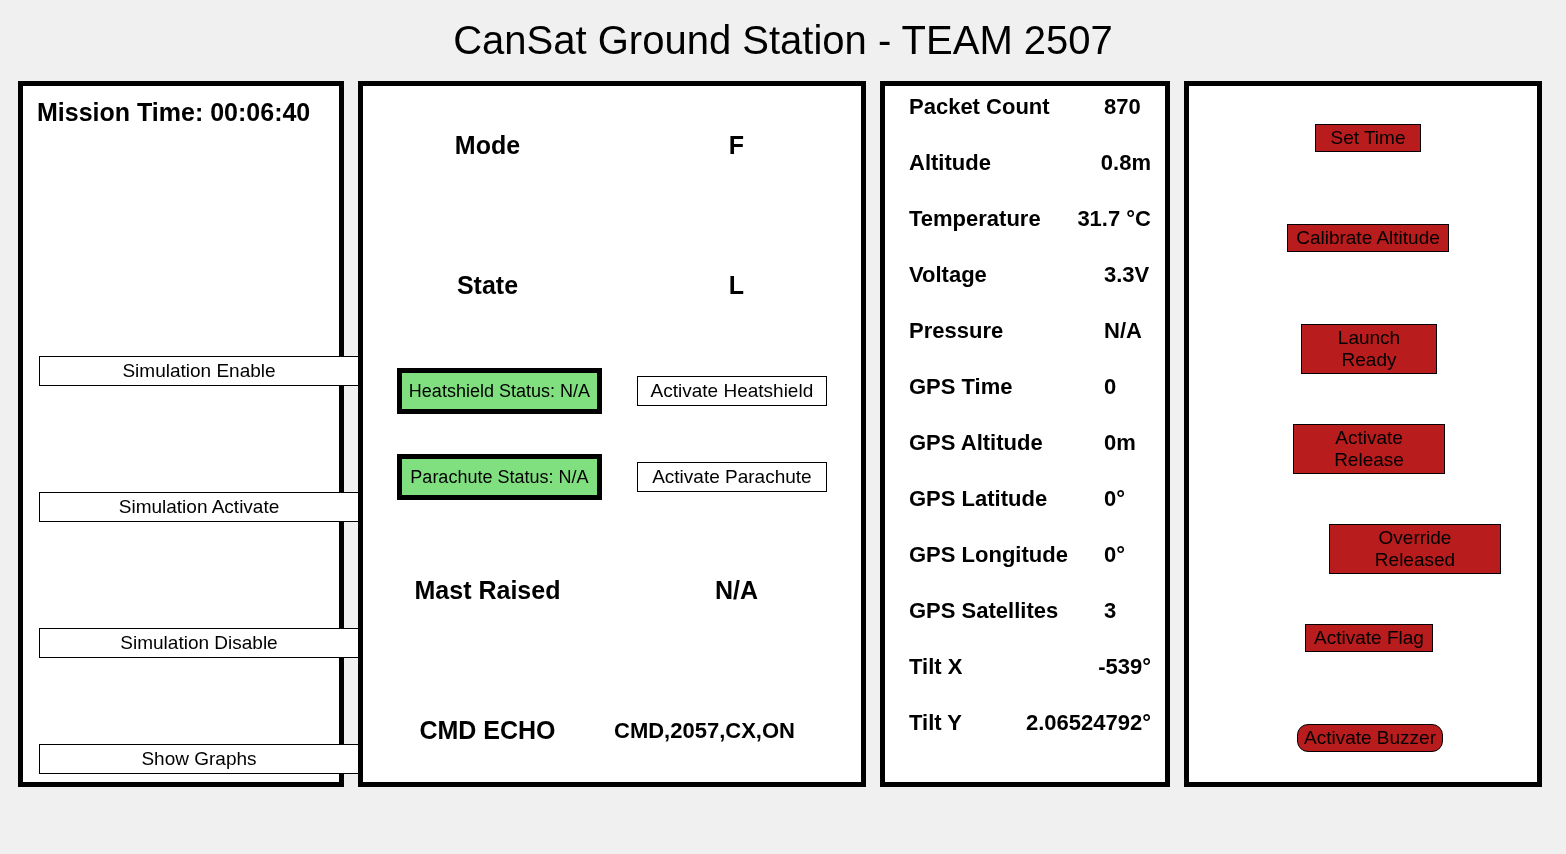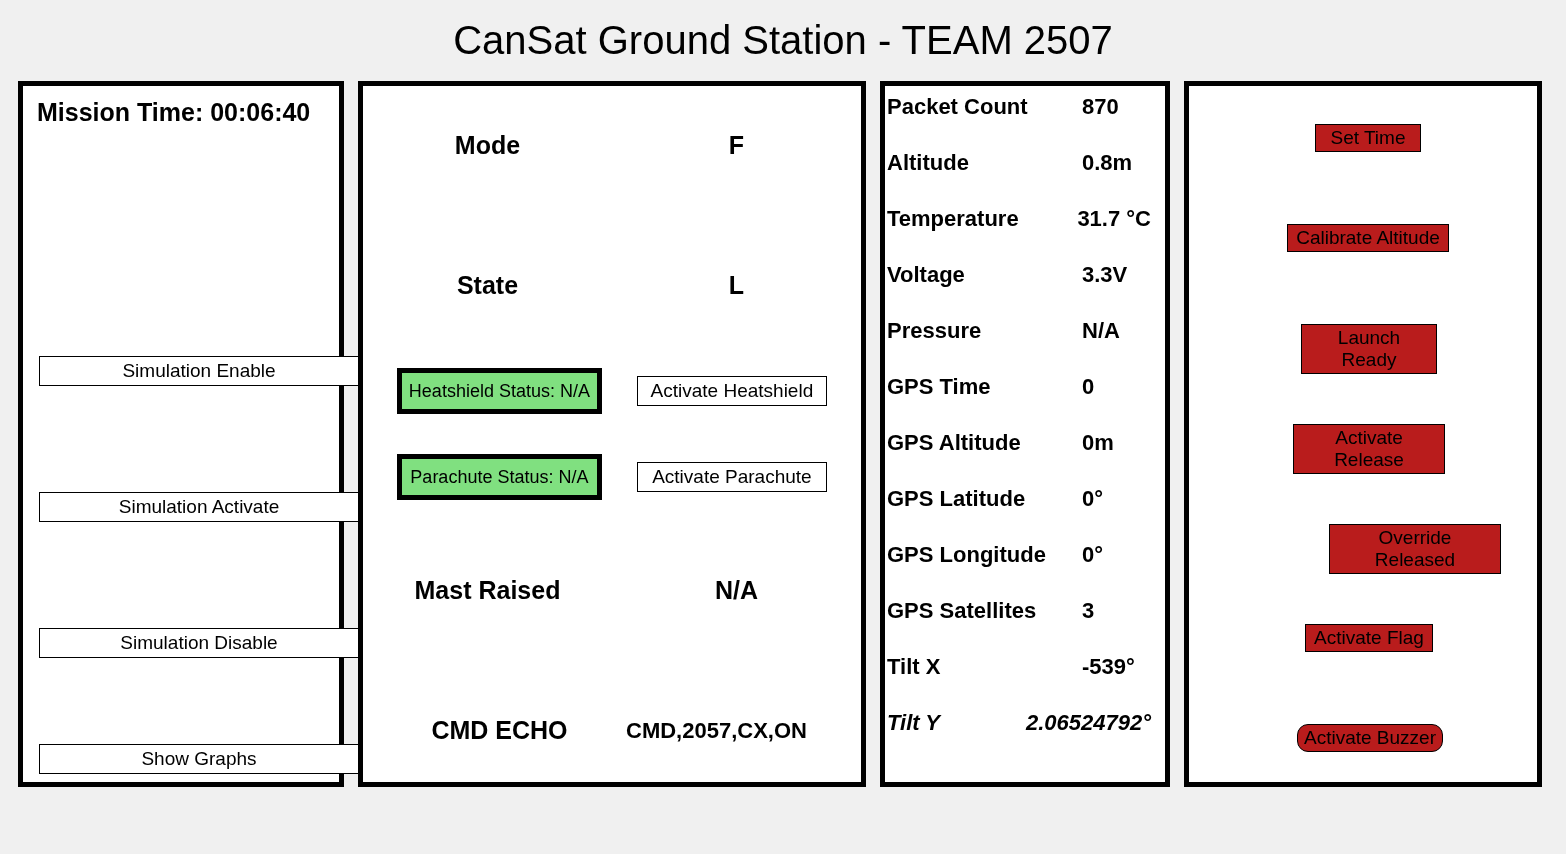--- a/index.html
+++ b/index.html
@@ -106,48 +106,48 @@
     font-size: 19px;
     text-align: center;
     line-height: 26px;
     cursor: pointer;
     padding: 0;
     margin-left: 10px;
   }
 
   .cmd-row {
     position: absolute;
-    left: 12px; width: 100%;
+    left: 0; width: 100%;
     display: flex;
     align-items: center;
   }
   .cmd-left {
     width: 50%;
     text-align: center;
     font-size: 25px;
     font-weight: bold;
   }
   .cmd-right {
     width: 50%;
     text-align: left;
     font-size: 22px;
     font-weight: bold;
     padding-left: 2px;
   }
 
   
-  .p3-inner { padding: 8px 14px 8px 2px; height: 100%; }
+  .p3-inner { padding: 8px 14px 8px 24px; height: 100%; }
   .telemetry-row {
     display: flex;
     font-size: 22px;
     font-weight: bold;
     margin-bottom: 30px;
     white-space: nowrap;
   }
-  .telemetry-row:last-child { margin-bottom: 16px; font-style: italic; }
+  .telemetry-row:last-child { margin-bottom: 16px; }
   .t-label { width: 195px; }
   .t-value { }
 
   
   .p4-inner { padding: 0; height: 100%; position: relative; }
   .ctrl-btn {
     position: absolute;
     background: #b91c1c;
     border: 1.5px solid #000;
     font-family: inherit;

